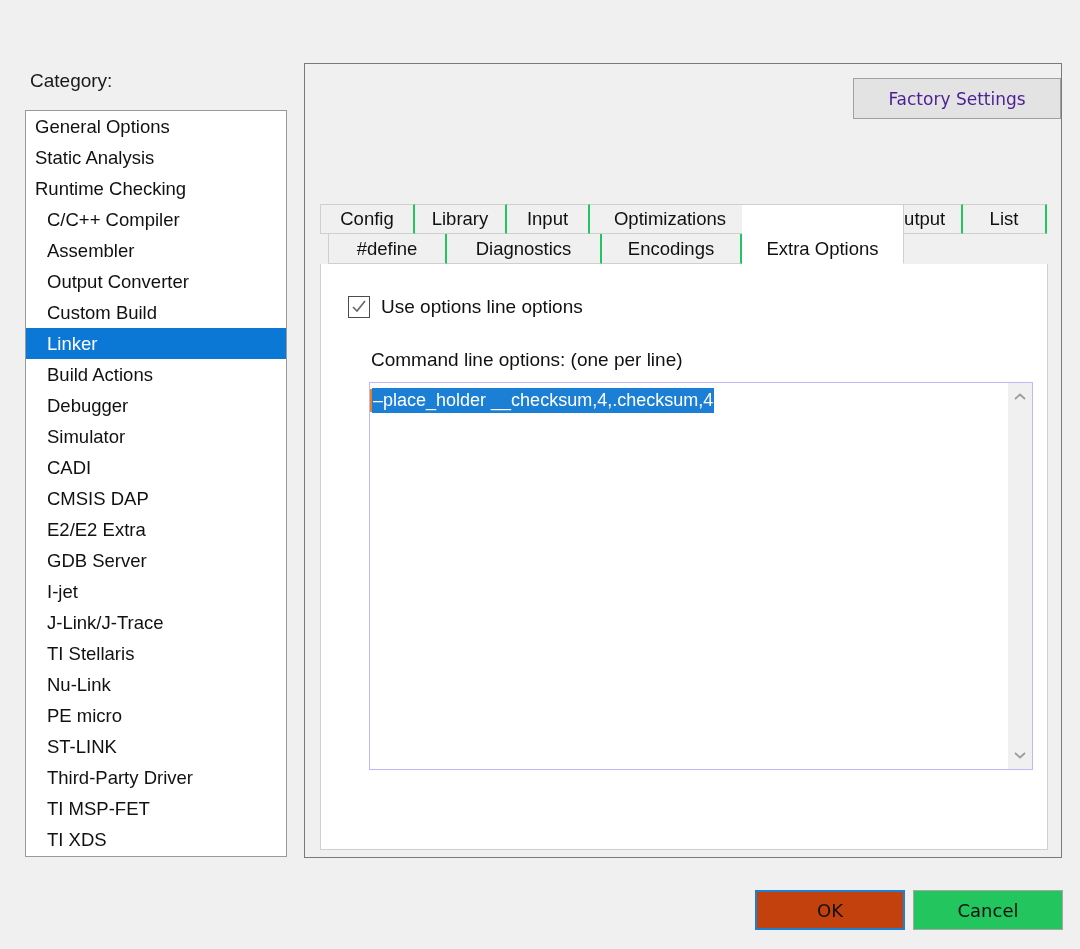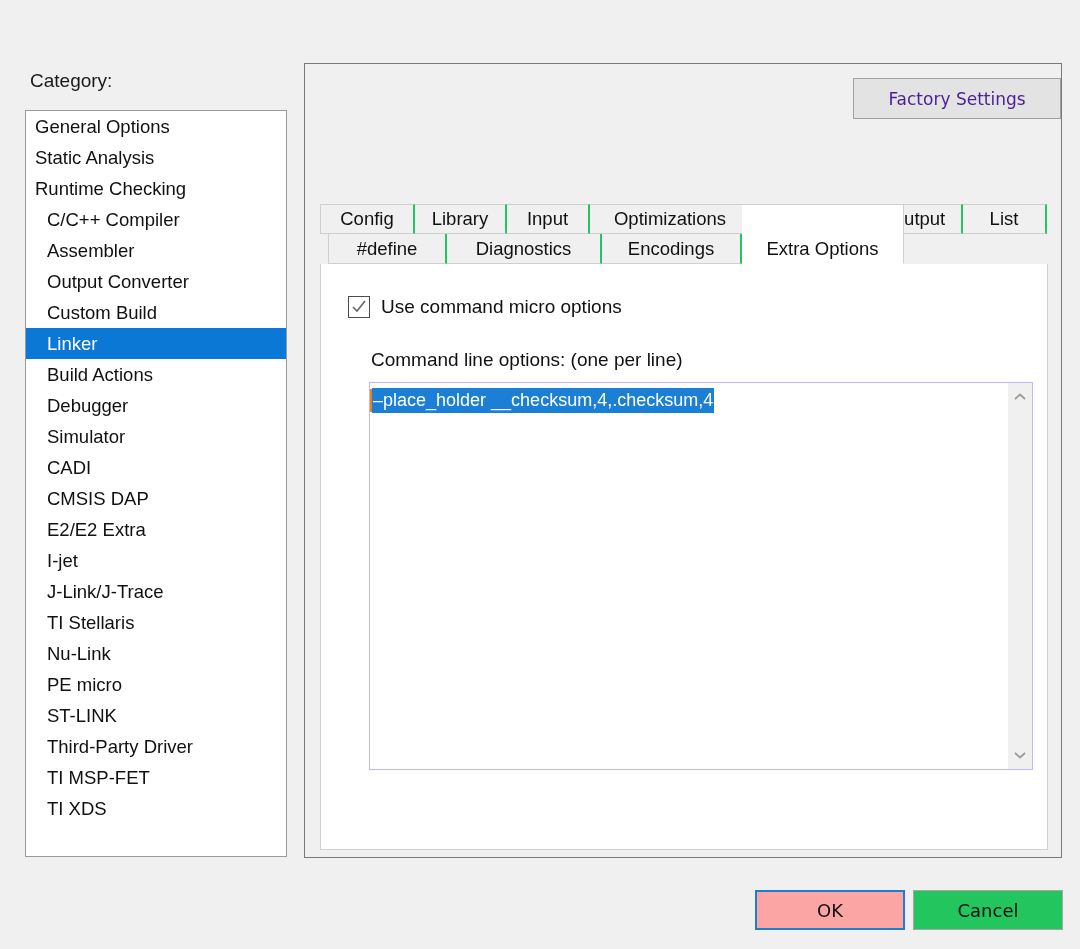--- a/index.html
+++ b/index.html
@@ -252,21 +252,21 @@
   .sb-arrow.up { top: 2px; }
   .sb-arrow.down { bottom: 2px; }
 
   
   .btn-ok {
     position: absolute;
     left: 755px;
     top: 890px;
     width: 150px;
     height: 40px;
-    background: #fca5a5;
+    background: #c2410c;
     border: 2px solid #1d7fd4;
     box-sizing: border-box;
     font-family: "DejaVu Sans", sans-serif;
     font-size: 18px;
     color: #111111;
     display: flex;
     align-items: center;
     justify-content: center;
     cursor: default;
   }
@@ -301,20 +301,21 @@
     <div class="cat-item indent">Assembler</div>
     <div class="cat-item indent">Output Converter</div>
     <div class="cat-item indent">Custom Build</div>
     <div class="cat-item indent selected">Linker</div>
     <div class="cat-item indent">Build Actions</div>
     <div class="cat-item indent">Debugger</div>
     <div class="cat-item indent">Simulator</div>
     <div class="cat-item indent">CADI</div>
     <div class="cat-item indent">CMSIS DAP</div>
     <div class="cat-item indent">E2/E2 Extra</div>
+    <div class="cat-item indent">GDB Server</div>
     <div class="cat-item indent">I-jet</div>
     <div class="cat-item indent">J-Link/J-Trace</div>
     <div class="cat-item indent">TI Stellaris</div>
     <div class="cat-item indent">Nu-Link</div>
     <div class="cat-item indent">PE micro</div>
     <div class="cat-item indent">ST-LINK</div>
     <div class="cat-item indent">Third-Party Driver</div>
     <div class="cat-item indent">TI MSP-FET</div>
     <div class="cat-item indent">TI XDS</div>
   </div>
@@ -342,21 +343,21 @@
 </div>
 
 <div class="tab-page">
 
   <div class="check-row">
     <span class="checkbox">
       <svg width="18" height="18" viewBox="0 0 18 18">
         <polyline points="3,9 7,13 15,3" fill="none" stroke="#666666" stroke-width="1.6"></polyline>
       </svg>
     </span>
-    <span class="check-label">Use command micro options</span>
+    <span class="check-label">Use options line options</span>
   </div>
 
   <div class="cmd-label">Command line options:  (one per line)</div>
 
   <div class="textarea-box">
     <div class="ta-content">
       <div class="ta-line">
         <span class="ta-caret"></span>
         <span class="ta-text">–place_holder __checksum,4,.checksum,4</span>
       </div>

